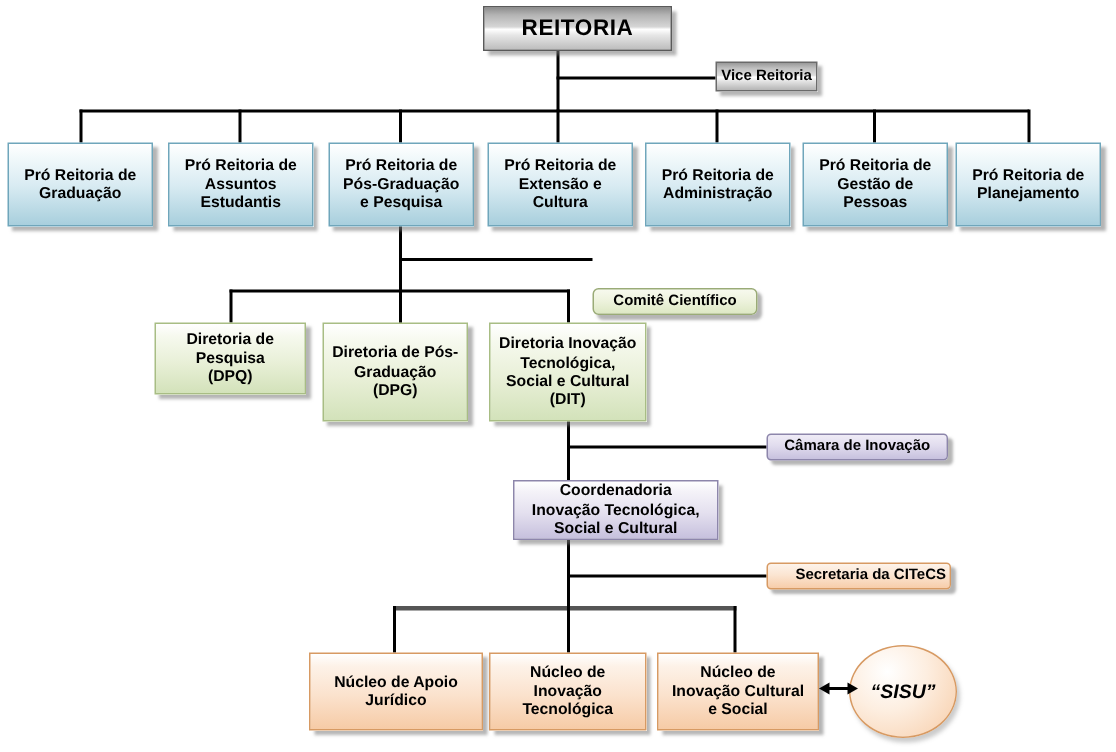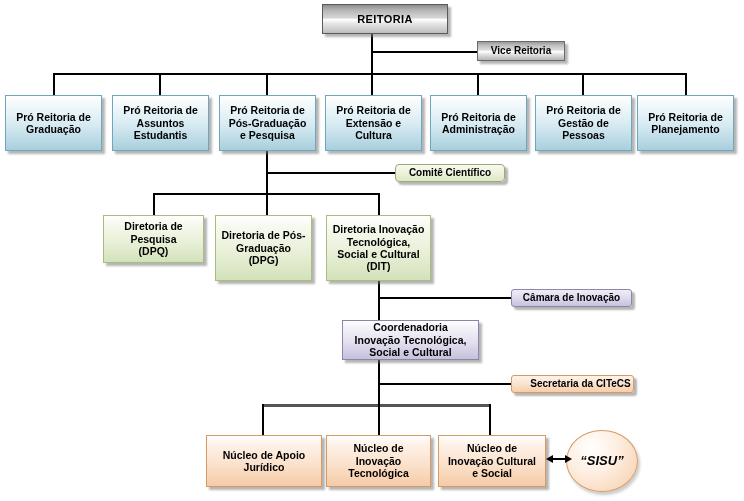--- a/index.html
+++ b/index.html
@@ -38,21 +38,21 @@
   .shadowed {
     box-shadow: 3px 3px 2px rgba(120,120,120,0.55);
   }
 
   
   .n-root {
     background: linear-gradient(to bottom,
         #8d8d8d 0%, #b4b4b4 18%, #d6d6d6 46%,
         #ffffff 52%, #e6e6e6 66%, #bdbdbd 100%);
     border: 1px solid #5a5a5a;
-    font-size: 11px;
+    font-size: 15px;
     letter-spacing: .4px;
   }
 
   
   .n-vice {
     background: linear-gradient(to bottom,
         #9a9a9a 0%, #c0c0c0 20%, #dedede 46%,
         #ffffff 52%, #e3e3e3 68%, #b5b5b5 100%);
     border: 1px solid #6a6a6a;
     font-size: 10px;
@@ -74,20 +74,21 @@
     font-size: 10.5px;
   }
 
   
   .n-green-pill {
     background: linear-gradient(to bottom,
         #f7f9ee 0%, #eef3de 45%, #dde8c4 100%);
     border: 1px solid #9aab77;
     border-radius: 4px;
     font-size: 10px;
+    margin-top: 28px;
   }
 
   
   .n-purple {
     background: linear-gradient(to bottom,
         #ffffff 0%, #f4f2f8 18%, #e4e0ef 55%, #c6c0dd 100%);
     border: 1px solid #8d86ab;
     font-size: 10.5px;
   }
   .n-purple-pill {
@@ -186,21 +187,21 @@
   <div class="arrow-wrap" style="left:546px; top:452px; width:26px; height:14px;">
     <svg width="26" height="14" viewBox="0 0 26 14">
       <line x1="4" y1="7" x2="22" y2="7" stroke="#000" stroke-width="2"></line>
       <polygon points="0,7 7,3 7,11" fill="#000"></polygon>
       <polygon points="26,7 19,3 19,11" fill="#000"></polygon>
     </svg>
   </div>
 
   <div class="node shadowed n-root" style="left:322px; top:4px; width:126px; height:30px;">REITORIA</div>
 
-  <div class="node shadowed n-vice" style="left:477px; top:41px; width:88px; height:20px;">Vice Reitoria</div>
+  <div class="node shadowed n-vice" style="left:477px; top:41px; width:68px; height:20px;">Vice Reitoria</div>
 
   <div class="node shadowed n-blue" style="left:5px; top:95px; width:97px; height:56px;">Pró Reitoria de
 Graduação</div>
   <div class="node shadowed n-blue" style="left:112px; top:95px; width:97px; height:56px;">Pró Reitoria de
 Assuntos
 Estudantis</div>
   <div class="node shadowed n-blue" style="left:219px; top:95px; width:97px; height:56px;">Pró Reitoria de
 Pós-Graduação
 e Pesquisa</div>
   <div class="node shadowed n-blue" style="left:325px; top:95px; width:97px; height:56px;">Pró Reitoria de

